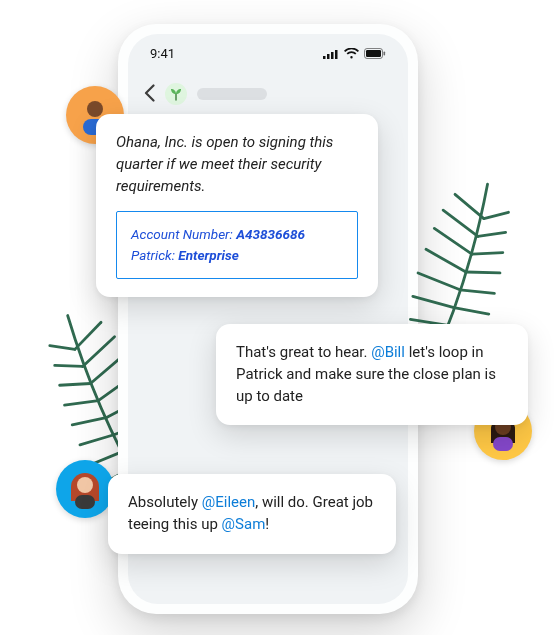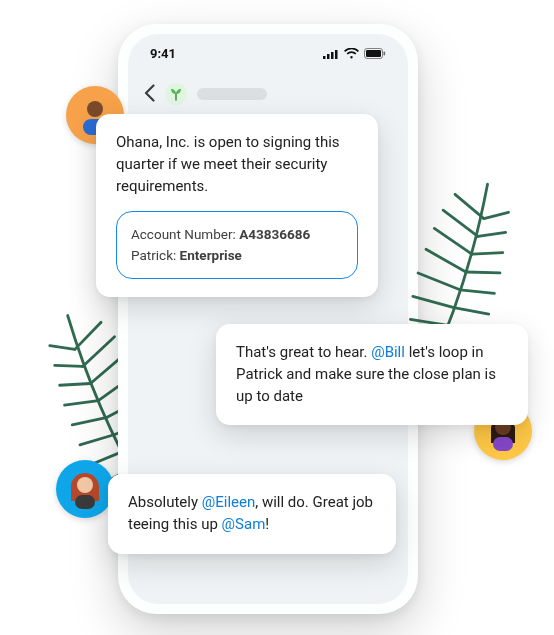--- a/index.html
+++ b/index.html
@@ -27,21 +27,21 @@
     background: #f0f3f5;
     border-radius: 30px;
     overflow: hidden;
   }
   .status-bar {
     display: flex;
     justify-content: space-between;
     align-items: center;
     padding: 12px 22px 0 22px;
     font-size: 13px;
-    font-weight: 700;
+    font-weight: 400;
     color: #111;
   }
   .status-icons { display: flex; align-items: center; gap: 5px; }
   .header-row {
     display: flex;
     align-items: center;
     gap: 10px;
     padding: 22px 16px 8px 16px;
   }
   .chev-back {
@@ -90,32 +90,32 @@
   .card {
     position: absolute;
     background: #ffffff;
     border-radius: 14px;
     box-shadow: 0 10px 30px rgba(0,0,0,0.14), 0 2px 6px rgba(0,0,0,0.06);
     padding: 18px 20px;
     color: #222;
     font-size: 15px;
     line-height: 1.45;
   }
-  .card-1 { left: 96px; top: 114px; width: 282px; }
+  .card-1 { left: 96px; top: 114px; width: 282px; font-style: italic; }
   .card-2 { left: 216px; top: 324px; width: 312px; }
   .card-3 { left: 108px; top: 474px; width: 288px; }
 
   .account-box {
     margin-top: 14px;
     border: 1.5px solid #1589ee;
-    border-radius: 16px;
+    border-radius: 2px;
     padding: 12px 14px;
     font-size: 13.5px;
     line-height: 1.55;
-    color: #404040;
+    color: #1d4ed8;
   }
   .account-row .label { font-weight: 400; }
   .account-row .val { font-weight: 700; }
   .mention { color: #0d7dd8; font-weight: 400; }
 </style>
 </head>
 <body>
 
 <div class="leaf leaf-left">
   <svg viewBox="0 0 100 140">

